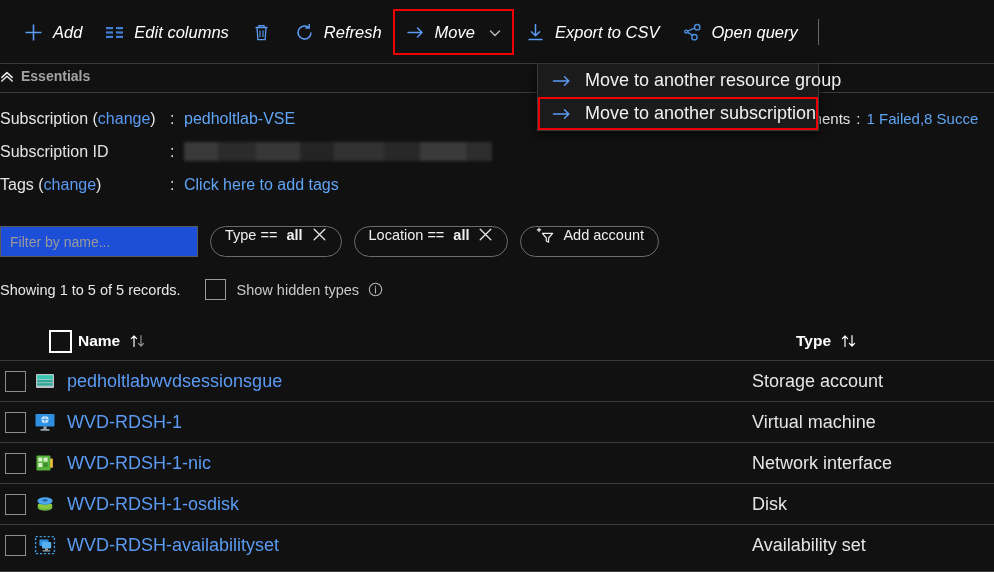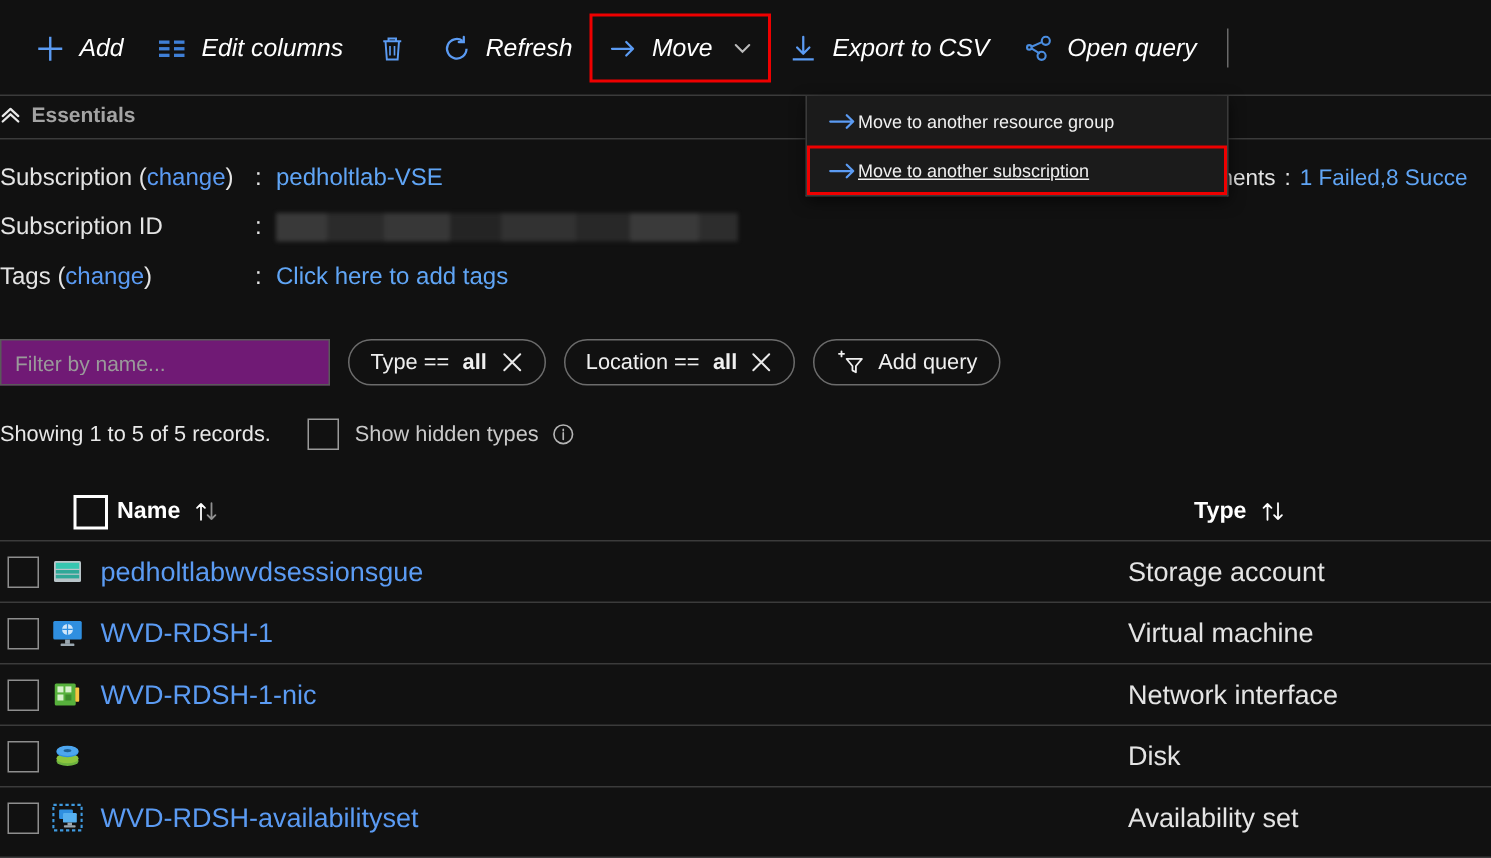--- a/index.html
+++ b/index.html
@@ -82,33 +82,33 @@
     background: #1b1b1b;
     border: 1px solid #3a3a3a;
     border-top: none;
     box-shadow: 0 3px 10px rgba(0,0,0,0.65);
     z-index: 40;
     box-sizing: border-box;
   }
   .move-item {
     display: flex;
     align-items: center;
+    gap: 13px;
     height: 33px;
     padding-left: 14px;
-    font-size: 12px;
+    font-size: 18px;
     color: #f0f0f0;
     white-space: nowrap;
     cursor: pointer;
     box-sizing: border-box;
     text-align: center;
   }
   .move-item.highlighted {
     border: 2px solid #ee0000;
     padding-left: 12px;
-    text-decoration: underline;
   }
   .move-item .m-arrow { width: 20px; height: 16px; flex: 0 0 auto; }
 
   
   .essentials-head {
     position: absolute;
     left: 0; top: 68px;
     display: flex;
     align-items: center;
     gap: 7px;
@@ -173,35 +173,35 @@
 
   
   .filter-row {
     position: absolute;
     left: 0; top: 226px;
     display: flex;
     align-items: center;
     gap: 12px;
   }
   .filter-input {
-    width: 220px;
+    width: 198px;
     height: 31px;
-    background: #701a75;
+    background: #1d4ed8;
     border: 1px solid #5a5a5a;
     color: #cfcfcf;
     font-size: 14px;
     padding: 0 9px;
     box-sizing: border-box;
     font-family: "Liberation Sans", sans-serif;
     outline: none;
   }
   .filter-input::placeholder { color: #9a9a9a; }
   .pill {
     display: flex;
-    align-items: center;
+    align-items: flex-start;
     gap: 9px;
     height: 31px;
     padding: 0 14px;
     border: 1px solid #6c6c6c;
     border-radius: 16px;
     font-size: 14.5px;
     color: #efefef;
     white-space: nowrap;
     cursor: pointer;
     box-sizing: border-box;
@@ -450,21 +450,21 @@
       </span>
     </div>
 
     <div class="pill">
       <span class="addfilter-icon">
         <svg width="19" height="17" viewBox="0 0 19 17" fill="none" stroke="#f0f0f0" stroke-width="1.2">
           <path d="M4 1.2v3.4M2.3 2.9h3.4" stroke-linecap="round"></path>
           <path d="M7.4 6.3h10.2L13.6 11v4.2l-2.3-1.3V11z" stroke-linejoin="round"></path>
         </svg>
       </span>
-      <span>Add query</span>
+      <span>Add account</span>
     </div>
   </div>
 
   <div class="records-row">
     <span class="records-count">Showing 1 to 5 of 5 records.</span>
     <span class="hid-box"></span>
     <span class="hid-label">Show hidden types</span>
     <span class="info-icon">
       <svg width="15" height="15" viewBox="0 0 15 15" fill="none" stroke="#b4b4b4" stroke-width="1.1">
         <circle cx="7.5" cy="7.5" r="6.2"></circle>
@@ -569,20 +569,21 @@
       <div class="col-name">
         <span class="res-icon">
           <svg width="22" height="22" viewBox="0 0 22 22">
             <ellipse cx="11" cy="14.4" rx="7.4" ry="3.3" fill="#6db33f"></ellipse>
             <ellipse cx="11" cy="12.6" rx="7.4" ry="3.3" fill="#8cc63f"></ellipse>
             <ellipse cx="11" cy="8.4" rx="7.4" ry="3.4" fill="#2f8fe0"></ellipse>
             <ellipse cx="11" cy="7.6" rx="7.4" ry="3.4" fill="#4da6ef"></ellipse>
             <ellipse cx="11" cy="7.4" rx="2.6" ry="1.1" fill="#1d5f96"></ellipse>
           </svg>
         </span>
+        <span class="res-link">WVD-RDSH-1-osdisk</span>
       </div>
       <div class="col-type">
         <span>Disk</span>
       </div>
     </div>
 
     <div class="trow">
       <div class="cb-cell">
         <span class="row-cb"></span>
       </div>

